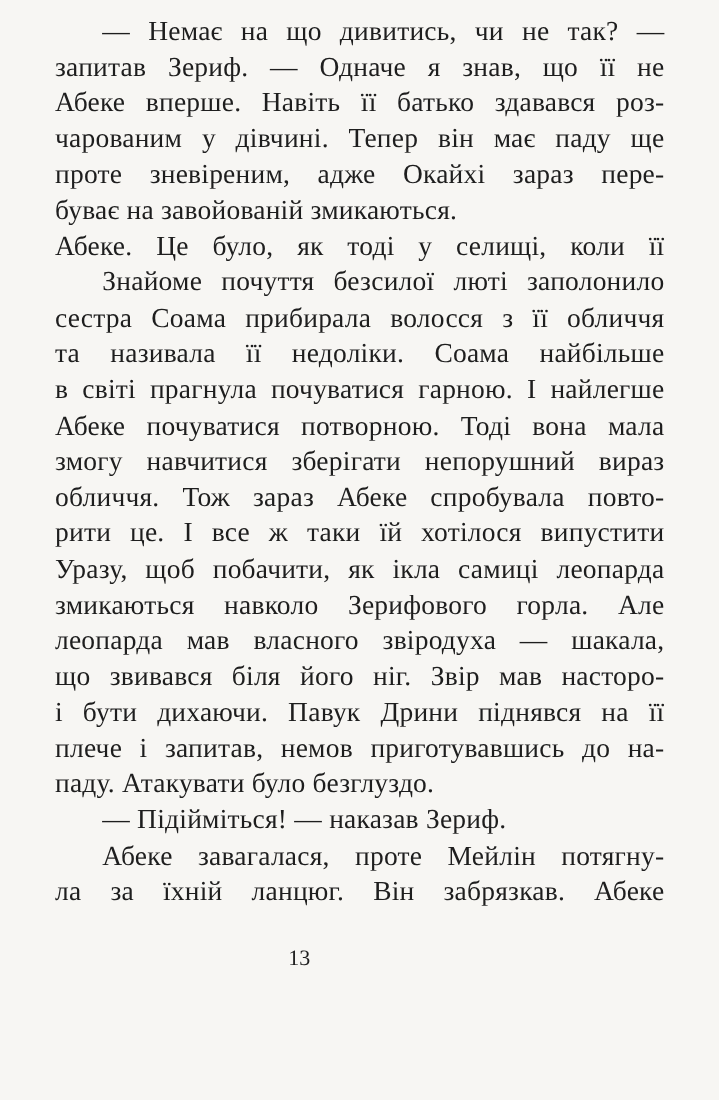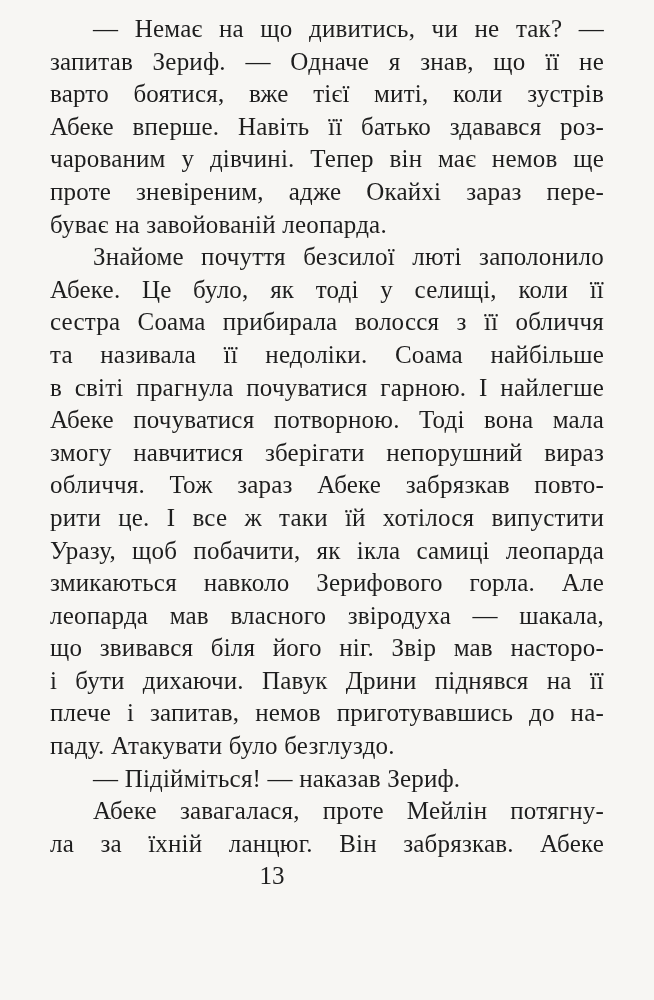--- a/index.html
+++ b/index.html
@@ -30,45 +30,45 @@
     text-align-last: justify;
     white-space: normal;
   }
   .line.indent {
     text-indent: 43px;
   }
   .line.para-end {
     text-align-last: left;
   }
   .page-number {
+    margin-top: 27px;
     text-align: center;
-    font-size: 25px;
+    font-size: 20px;
     line-height: 32px;
   }
 </style>
 </head>
 <body style="background: rgb(247, 246, 243); color: rgb(30, 30, 30);">
 
 <div class="page">
   <div class="text-block">
       <div class="line indent">— Немає на що дивитись, чи не так? —</div>
       <div class="line">запитав Зериф. — Одначе я знав, що її не</div>
-      <div class="line">варто боятися, вже тієї миті, коли зустрів</div>
       <div class="line">Абеке вперше. Навіть її батько здавався роз-</div>
-      <div class="line">чарованим у дівчині. Тепер він має немов ще</div>
+      <div class="line">чарованим у дівчині. Тепер він має паду ще</div>
       <div class="line">проте зневіреним, адже Окайхі зараз пере-</div>
-      <div class="line para-end">буває на завойованій леопарда.</div>
+      <div class="line para-end">буває на завойованій змикаються.</div>
+      <div class="line">Абеке. Це було, як тоді у селищі, коли її</div>
       <div class="line indent">Знайоме почуття безсилої люті заполонило</div>
-      <div class="line">Абеке. Це було, як тоді у селищі, коли її</div>
       <div class="line">сестра Соама прибирала волосся з її обличчя</div>
       <div class="line">та називала її недоліки. Соама найбільше</div>
       <div class="line">в світі прагнула почуватися гарною. І найлегше</div>
       <div class="line">Абеке почуватися потворною. Тоді вона мала</div>
       <div class="line">змогу навчитися зберігати непорушний вираз</div>
-      <div class="line">обличчя. Тож зараз Абеке забрязкав повто-</div>
+      <div class="line">обличчя. Тож зараз Абеке спробувала повто-</div>
       <div class="line">рити це. І все ж таки їй хотілося випустити</div>
       <div class="line">Уразу, щоб побачити, як ікла самиці леопарда</div>
       <div class="line">змикаються навколо Зерифового горла. Але</div>
       <div class="line">леопарда мав власного звіродуха — шакала,</div>
       <div class="line">що звивався біля його ніг. Звір мав насторо-</div>
       <div class="line">і бути дихаючи. Павук Дрини піднявся на її</div>
       <div class="line">плече і запитав, немов приготувавшись до на-</div>
       <div class="line para-end">паду. Атакувати було безглуздо.</div>
       <div class="line indent para-end">— Підійміться! — наказав Зериф.</div>
       <div class="line indent">Абеке завагалася, проте Мейлін потягну-</div>

